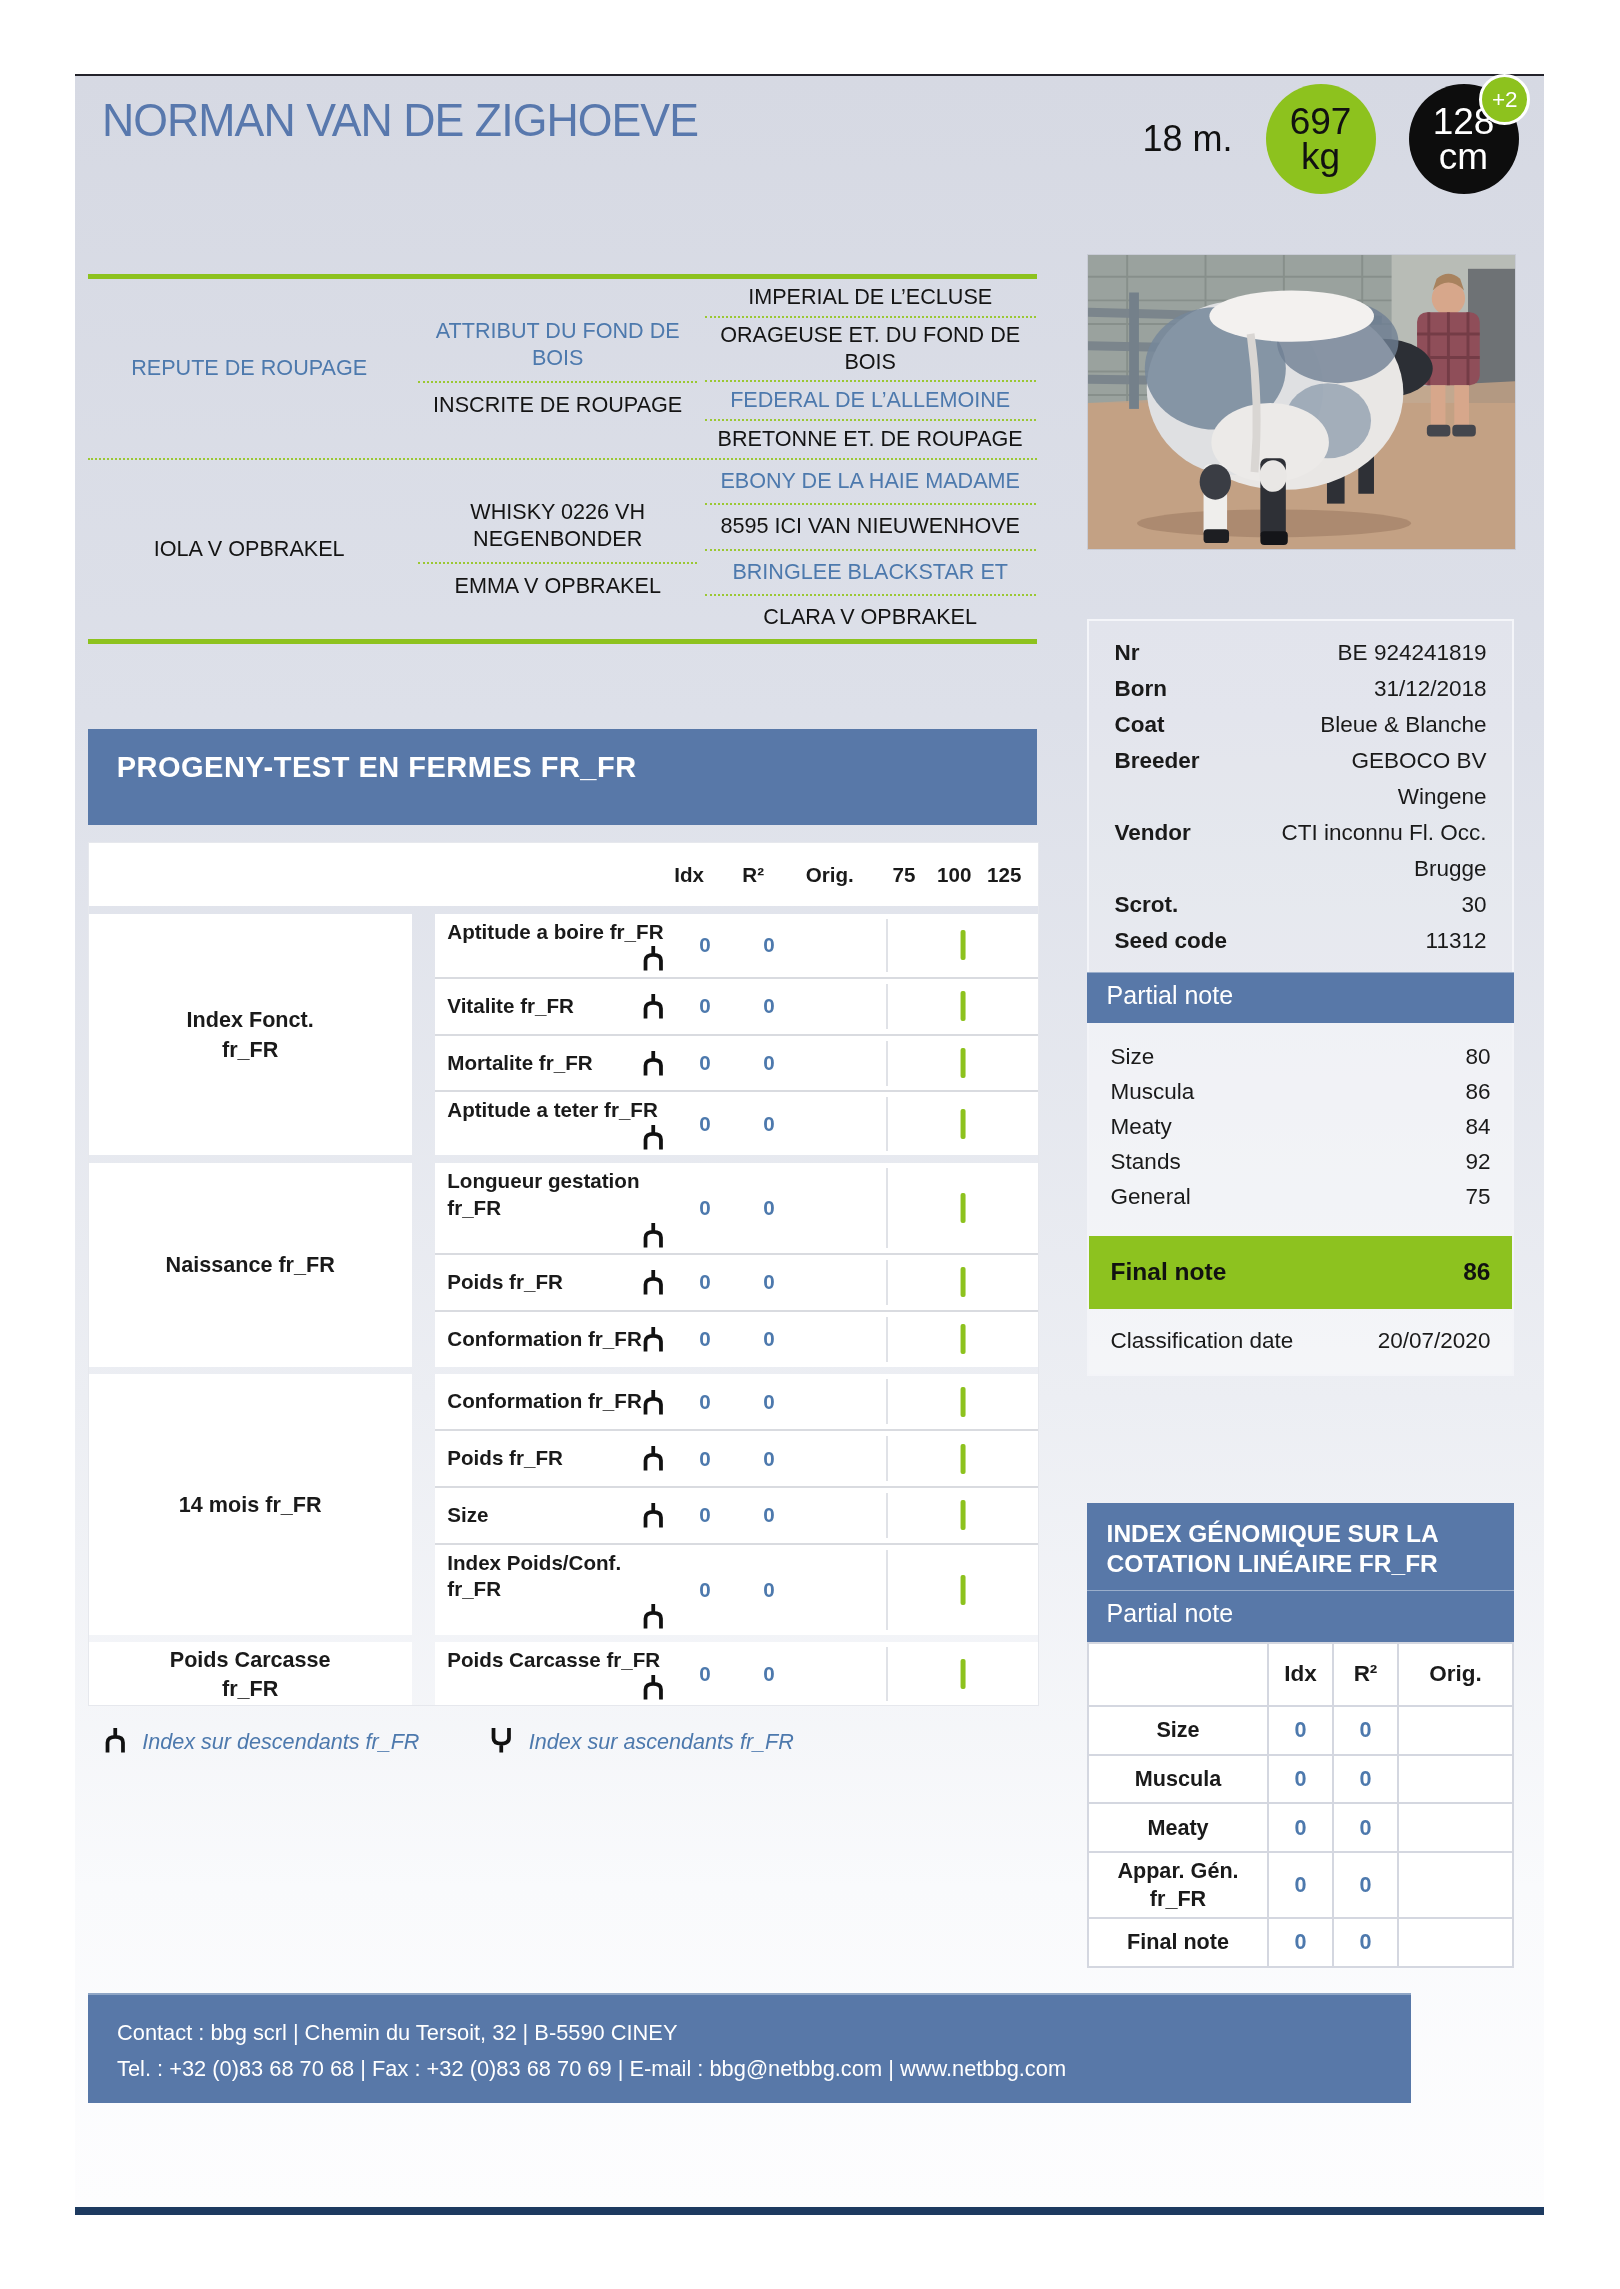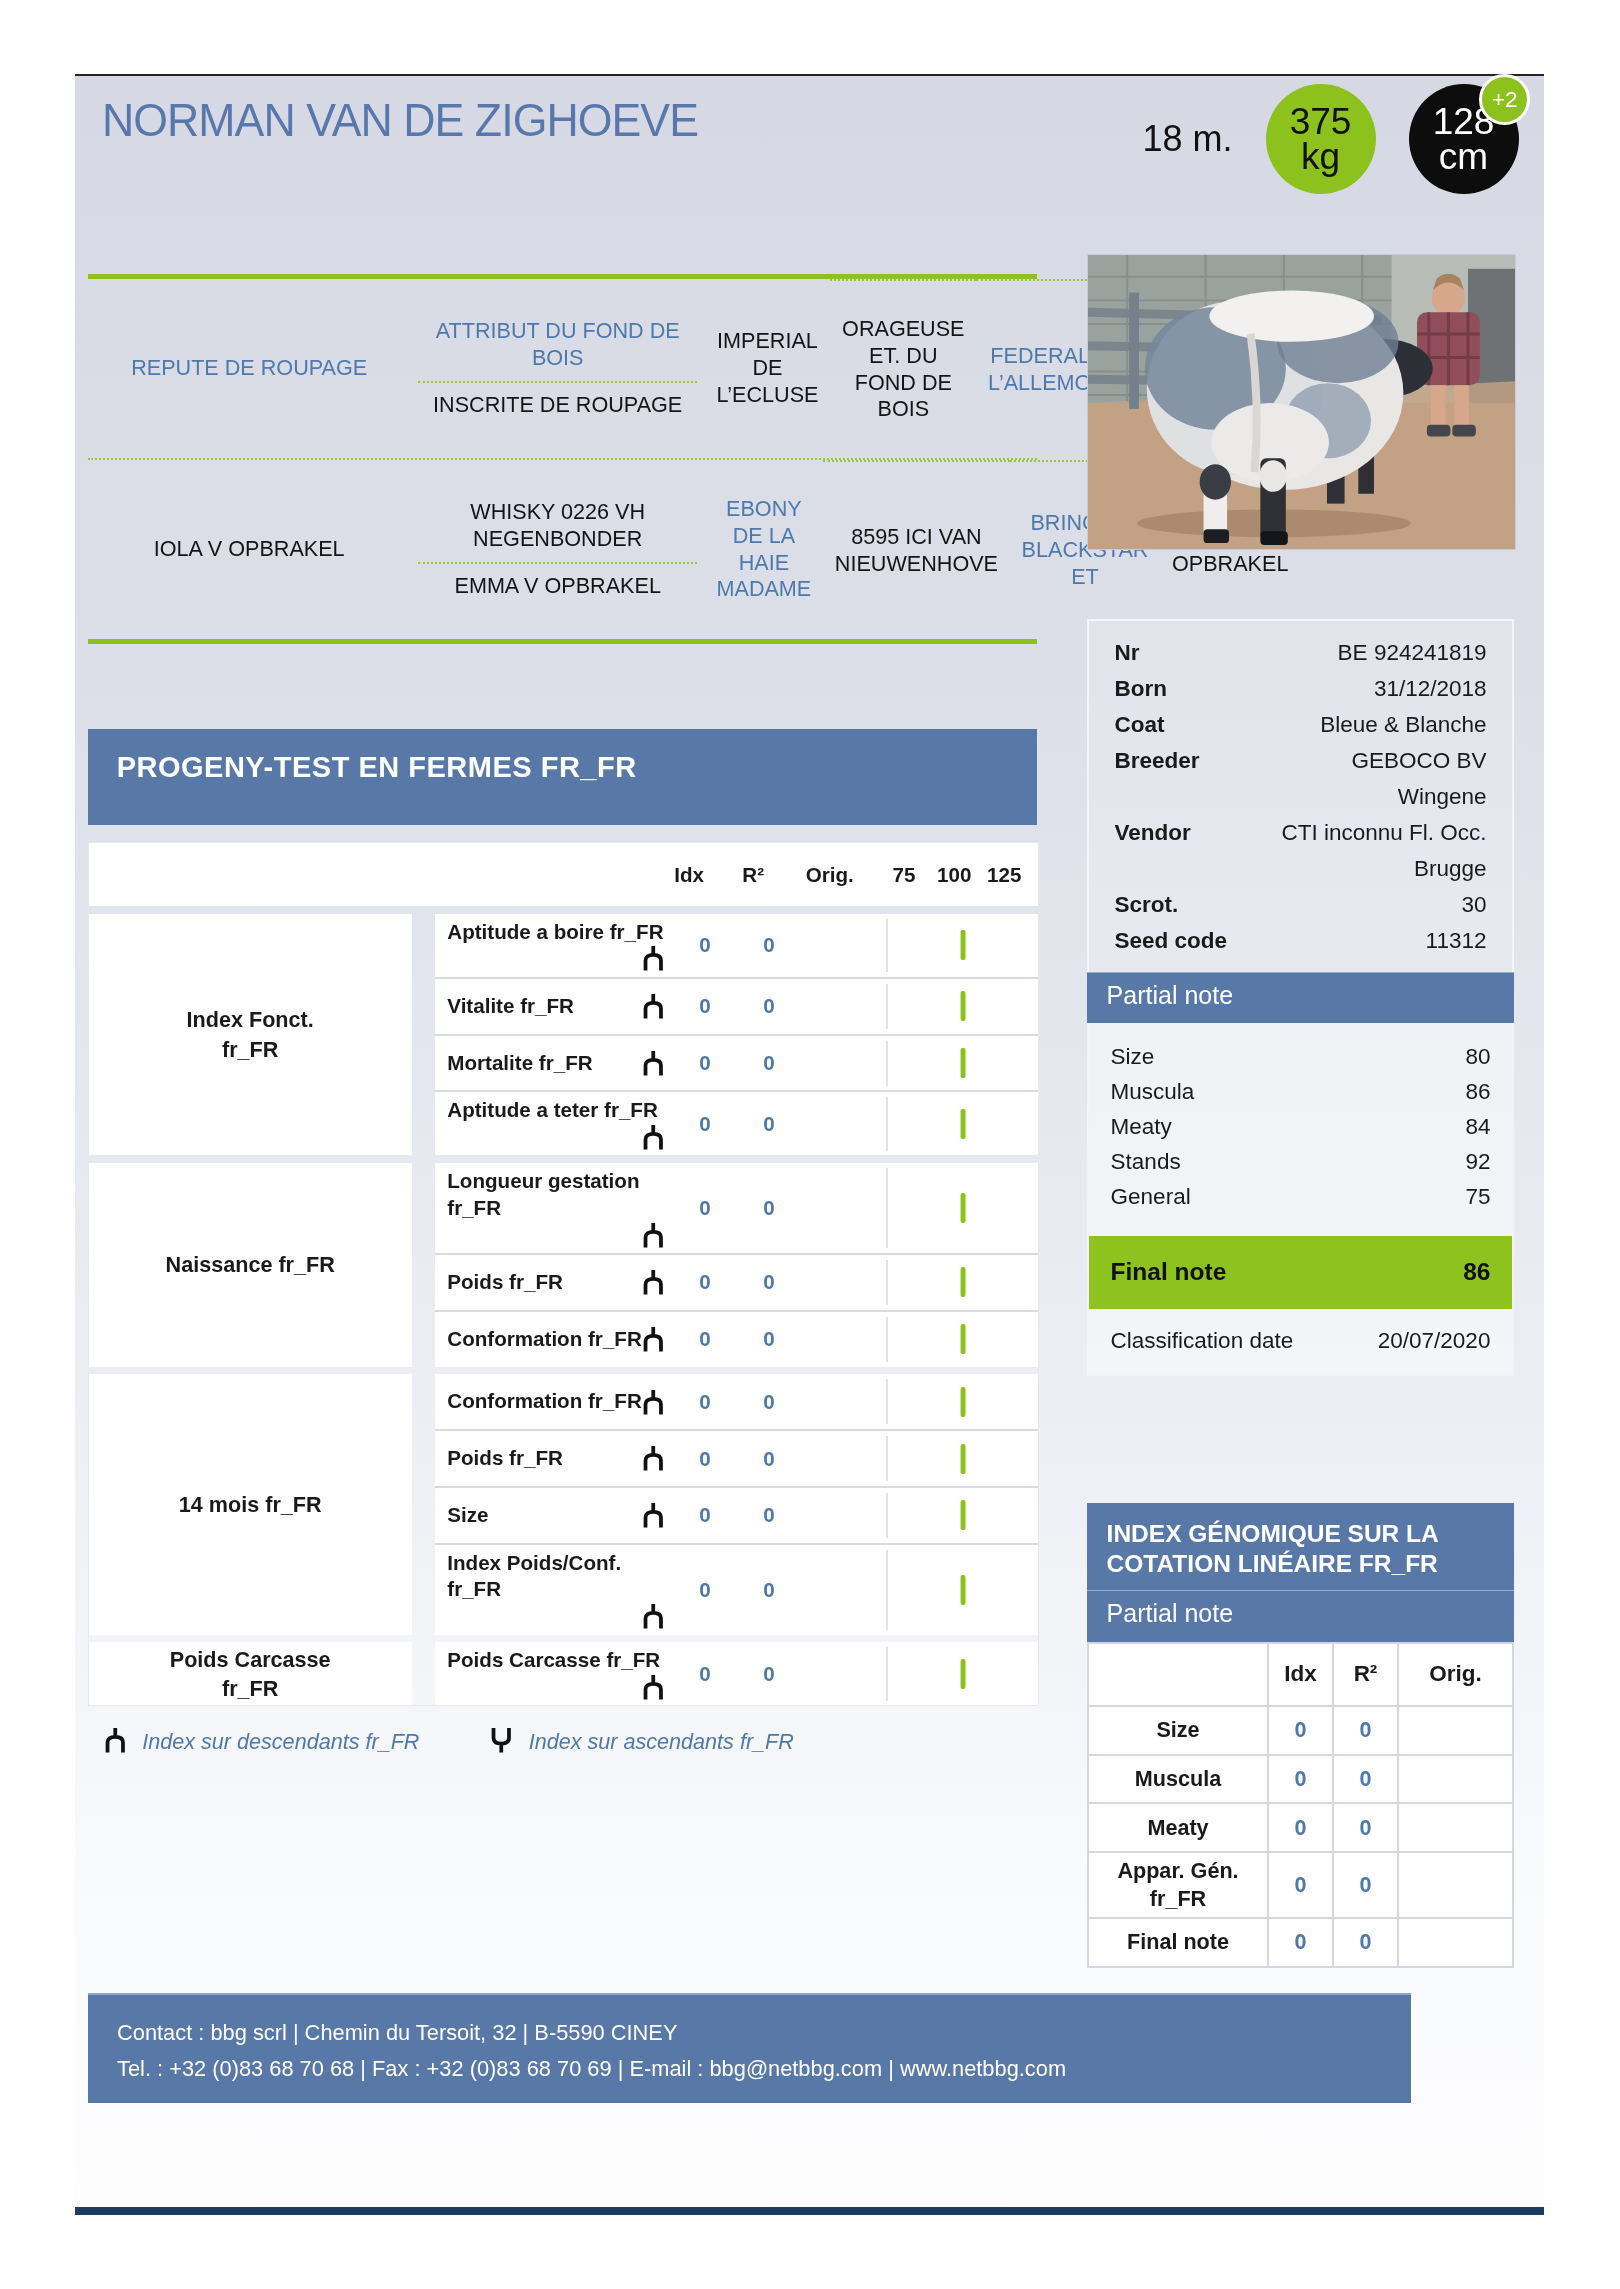--- a/index.html
+++ b/index.html
@@ -21,21 +21,21 @@
     background:#8dc21e;border:3.9px solid #fff;color:#fff;font-size:22.5px;display:flex;
     align-items:center;justify-content:center;}
   
   .pedigree{position:absolute;left:12.7px;top:198px;width:949px;
     border-top:5.9px solid #8dc21e;border-bottom:5.9px solid #8dc21e;}
   .ped-half{display:grid;grid-template-columns:323px 294px 331px;min-height:179px;}
   .ped-half + .ped-half{border-top:2.9px dotted #9bc832;}
   .ped-c1{display:flex;align-items:center;justify-content:center;text-align:center;padding:0 39px;}
   .ped-c2{display:flex;flex-direction:column;justify-content:center;text-align:center;padding:0 7.8px;}
   .ped-dot-line{border-top:2.9px dotted #9bc832;margin:8.8px 0;}
-  .ped-c3{display:flex;flex-direction:row;}
+  .ped-c3{display:flex;flex-direction:column;}
   .ped-c3-row{flex:1;display:flex;align-items:center;justify-content:center;text-align:center;
     padding:3.9px 11.8px;}
   .ped-c3-row.bt{border-top:2.9px dotted #9bc832;}
   .ped-name{font-size:21.6px;line-height:1.25;}
   .t-blue{color:#4d79ad;}
   .t-black{color:#141414;}
   
   .photo{position:absolute;left:1012px;top:178px;width:427px;height:294px;border:1px solid #c9ccd6;}
   
   .info-panel{position:absolute;left:1012px;top:543px;width:427px;box-sizing:border-box;
@@ -103,21 +103,21 @@
 </head>
 <body>
 
 <div class="sheet">
 
   <div class="page-title">NORMAN VAN DE ZIGHOEVE</div>
 
   <div class="head-meta">
     <span class="age">18 m.</span>
     <div class="circle green">
-      <div>375</div>
+      <div>697</div>
       <div>kg</div>
     </div>
     <div class="circle-wrap">
       <div class="circle black">
         <div>128</div>
         <div>cm</div>
       </div>
       <div class="plus-badge">+2</div>
     </div>
   </div>

